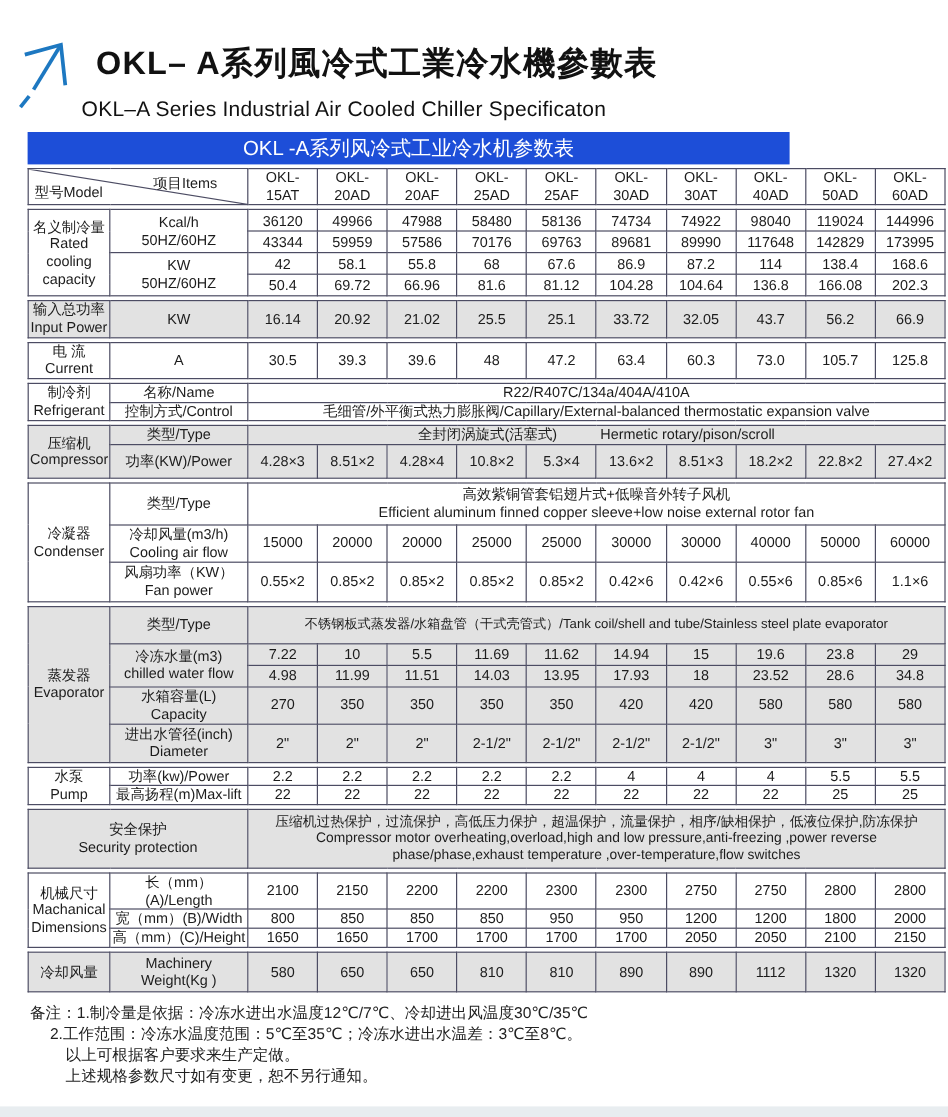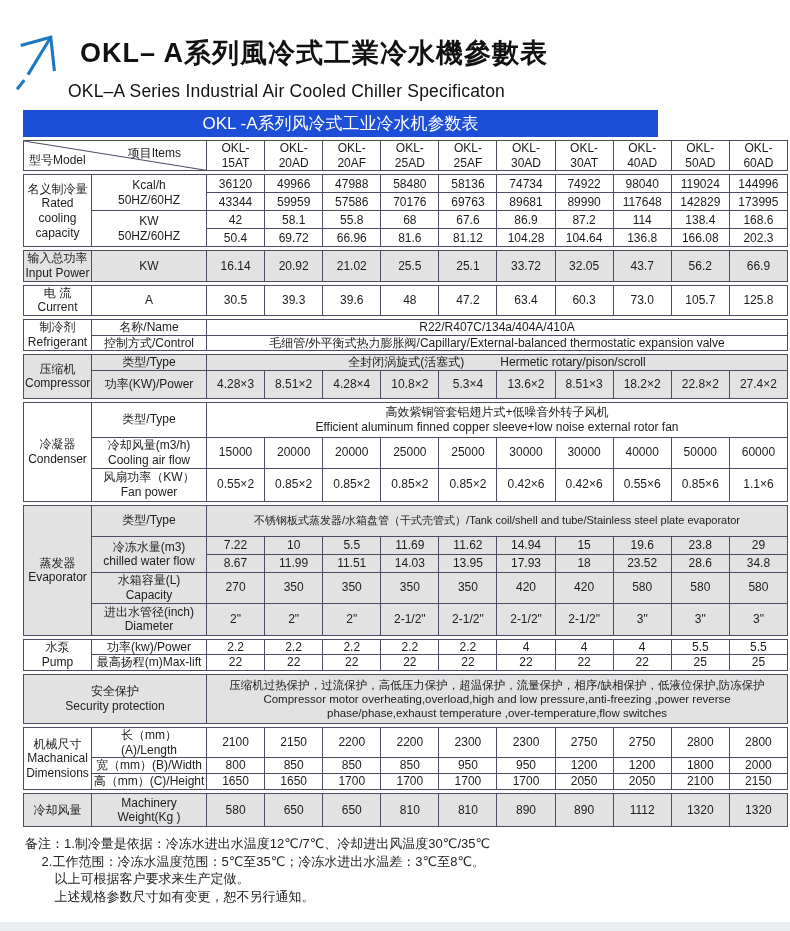--- a/index.html
+++ b/index.html
@@ -464,21 +464,21 @@
             <td class="val">5.5</td>
             <td class="val">11.69</td>
             <td class="val">11.62</td>
             <td class="val">14.94</td>
             <td class="val">15</td>
             <td class="val">19.6</td>
             <td class="val">23.8</td>
             <td class="val">29</td>
           </tr>
           <tr>
-            <td class="val">8.67</td>
+            <td class="val">4.98</td>
             <td class="val">11.99</td>
             <td class="val">11.51</td>
             <td class="val">14.03</td>
             <td class="val">13.95</td>
             <td class="val">17.93</td>
             <td class="val">18</td>
             <td class="val">23.52</td>
             <td class="val">28.6</td>
             <td class="val">34.8</td>
           </tr>

